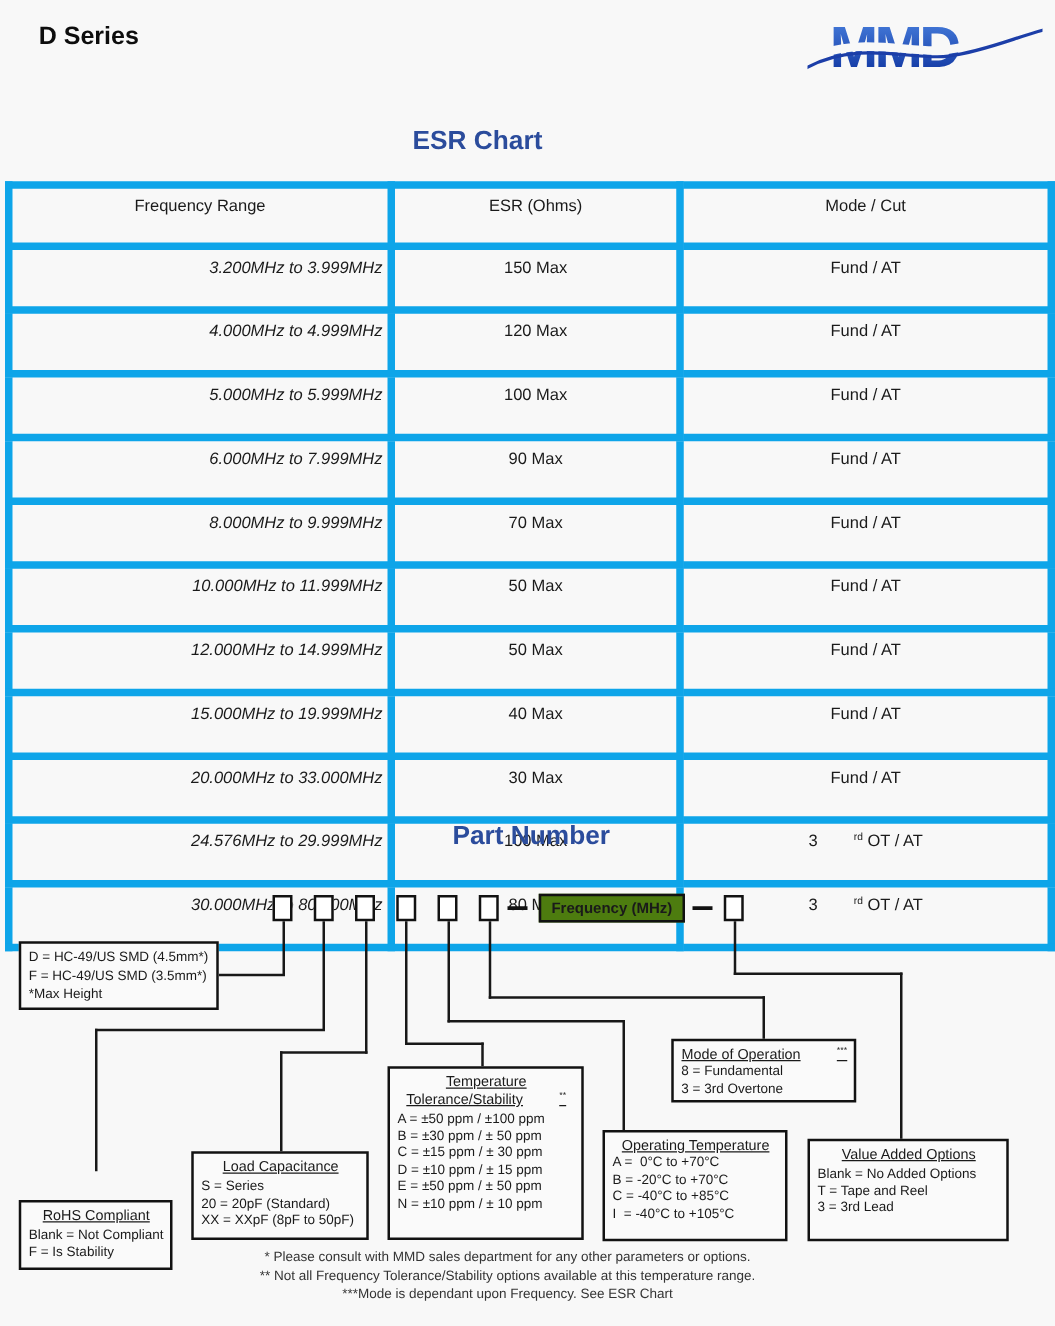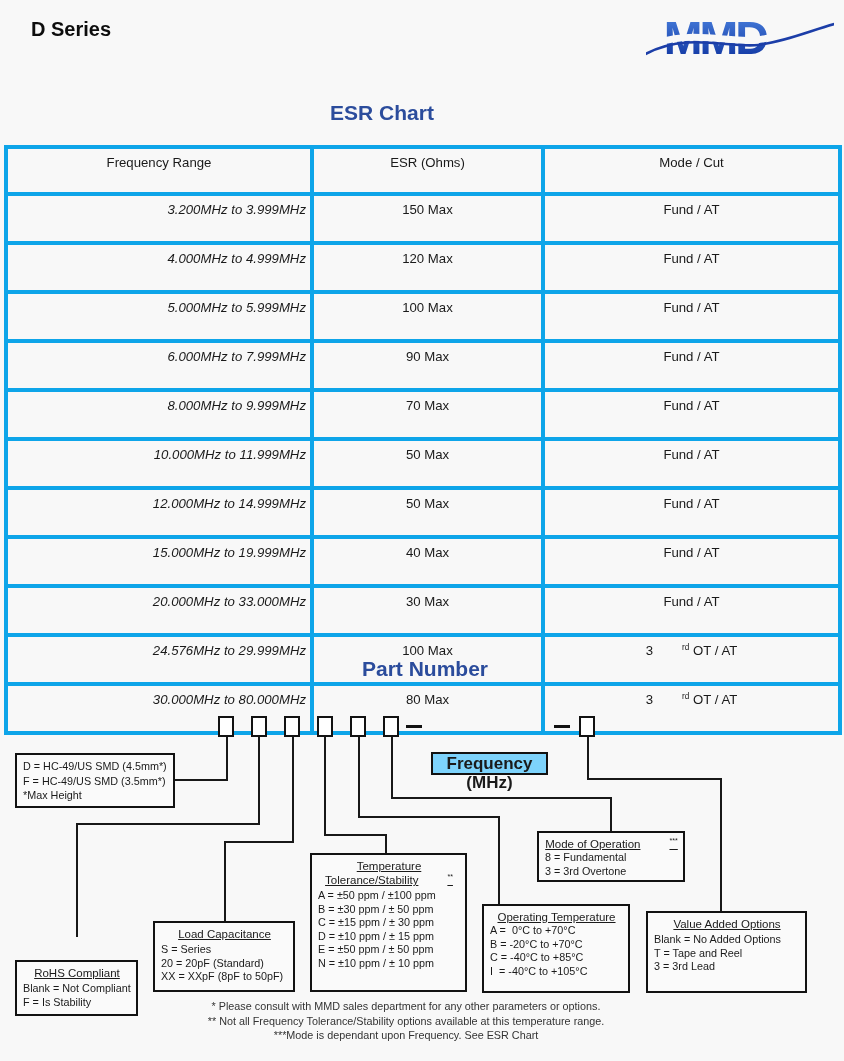--- a/index.html
+++ b/index.html
@@ -12,36 +12,36 @@
   .abs{position:absolute;box-sizing:border-box;}
 
   
   .doc-title{left:8px;top:18px;font-size:20px;font-weight:bold;color:#0d0d0d;margin-left:23px;}
   .section-heading{font-size:21px;font-weight:bold;color:#2b4c9c;text-align:center;}
 
   
   .esr-table-wrap{left:4px;top:145px;width:836px;}
   table.esr{border-collapse:collapse;width:100%;table-layout:fixed;background:#f8f8f8;}
   table.esr th, table.esr td{
-    border:4px solid #0ea5e9;
+    border:6px solid #0ea5e9;
     font-size:13.2px;font-weight:normal;
     vertical-align:top;padding:6px 4px 0 4px;
   }
   table.esr th{height:37px;text-align:center;}
   table.esr td{height:39px;}
   td.c-range{text-align:right;padding-left:12px;font-style:italic;}
   td.c-esr, td.c-mode{text-align:center;}
   .col-range{width:306px;} .col-esr{width:231px;} .col-mode{width:297px;}
   sup{font-size:0.62em;vertical-align:super;line-height:0;margin-left:29px;}
 
   
   .pn-box{border:2px solid #121212;background:#ffffff;}
   .freq-box{
-    border:2px solid #121212;background:#7dd3fc;text-align:center;
-    font-size:17px;font-weight:bold;line-height:19px;margin-top:37px;
+    border:2px solid #121212;background:#4d7c0f;text-align:center;
+    font-size:12px;font-weight:bold;line-height:19px;
   }
   .dash{background:#121212;}
   .vl{position:absolute;width:2px;background:#181818;}
   .hl{position:absolute;height:2px;background:#181818;}
 
   .callout{
     border:2px solid #121212;background:#fafafa;
     font-size:10.8px;line-height:13.6px;padding:4px 5px 2px 6px;
   }
   .co-head{font-weight:normal;text-decoration:underline;text-align:center;font-size:11.5px;line-height:14px;white-space:pre;}

